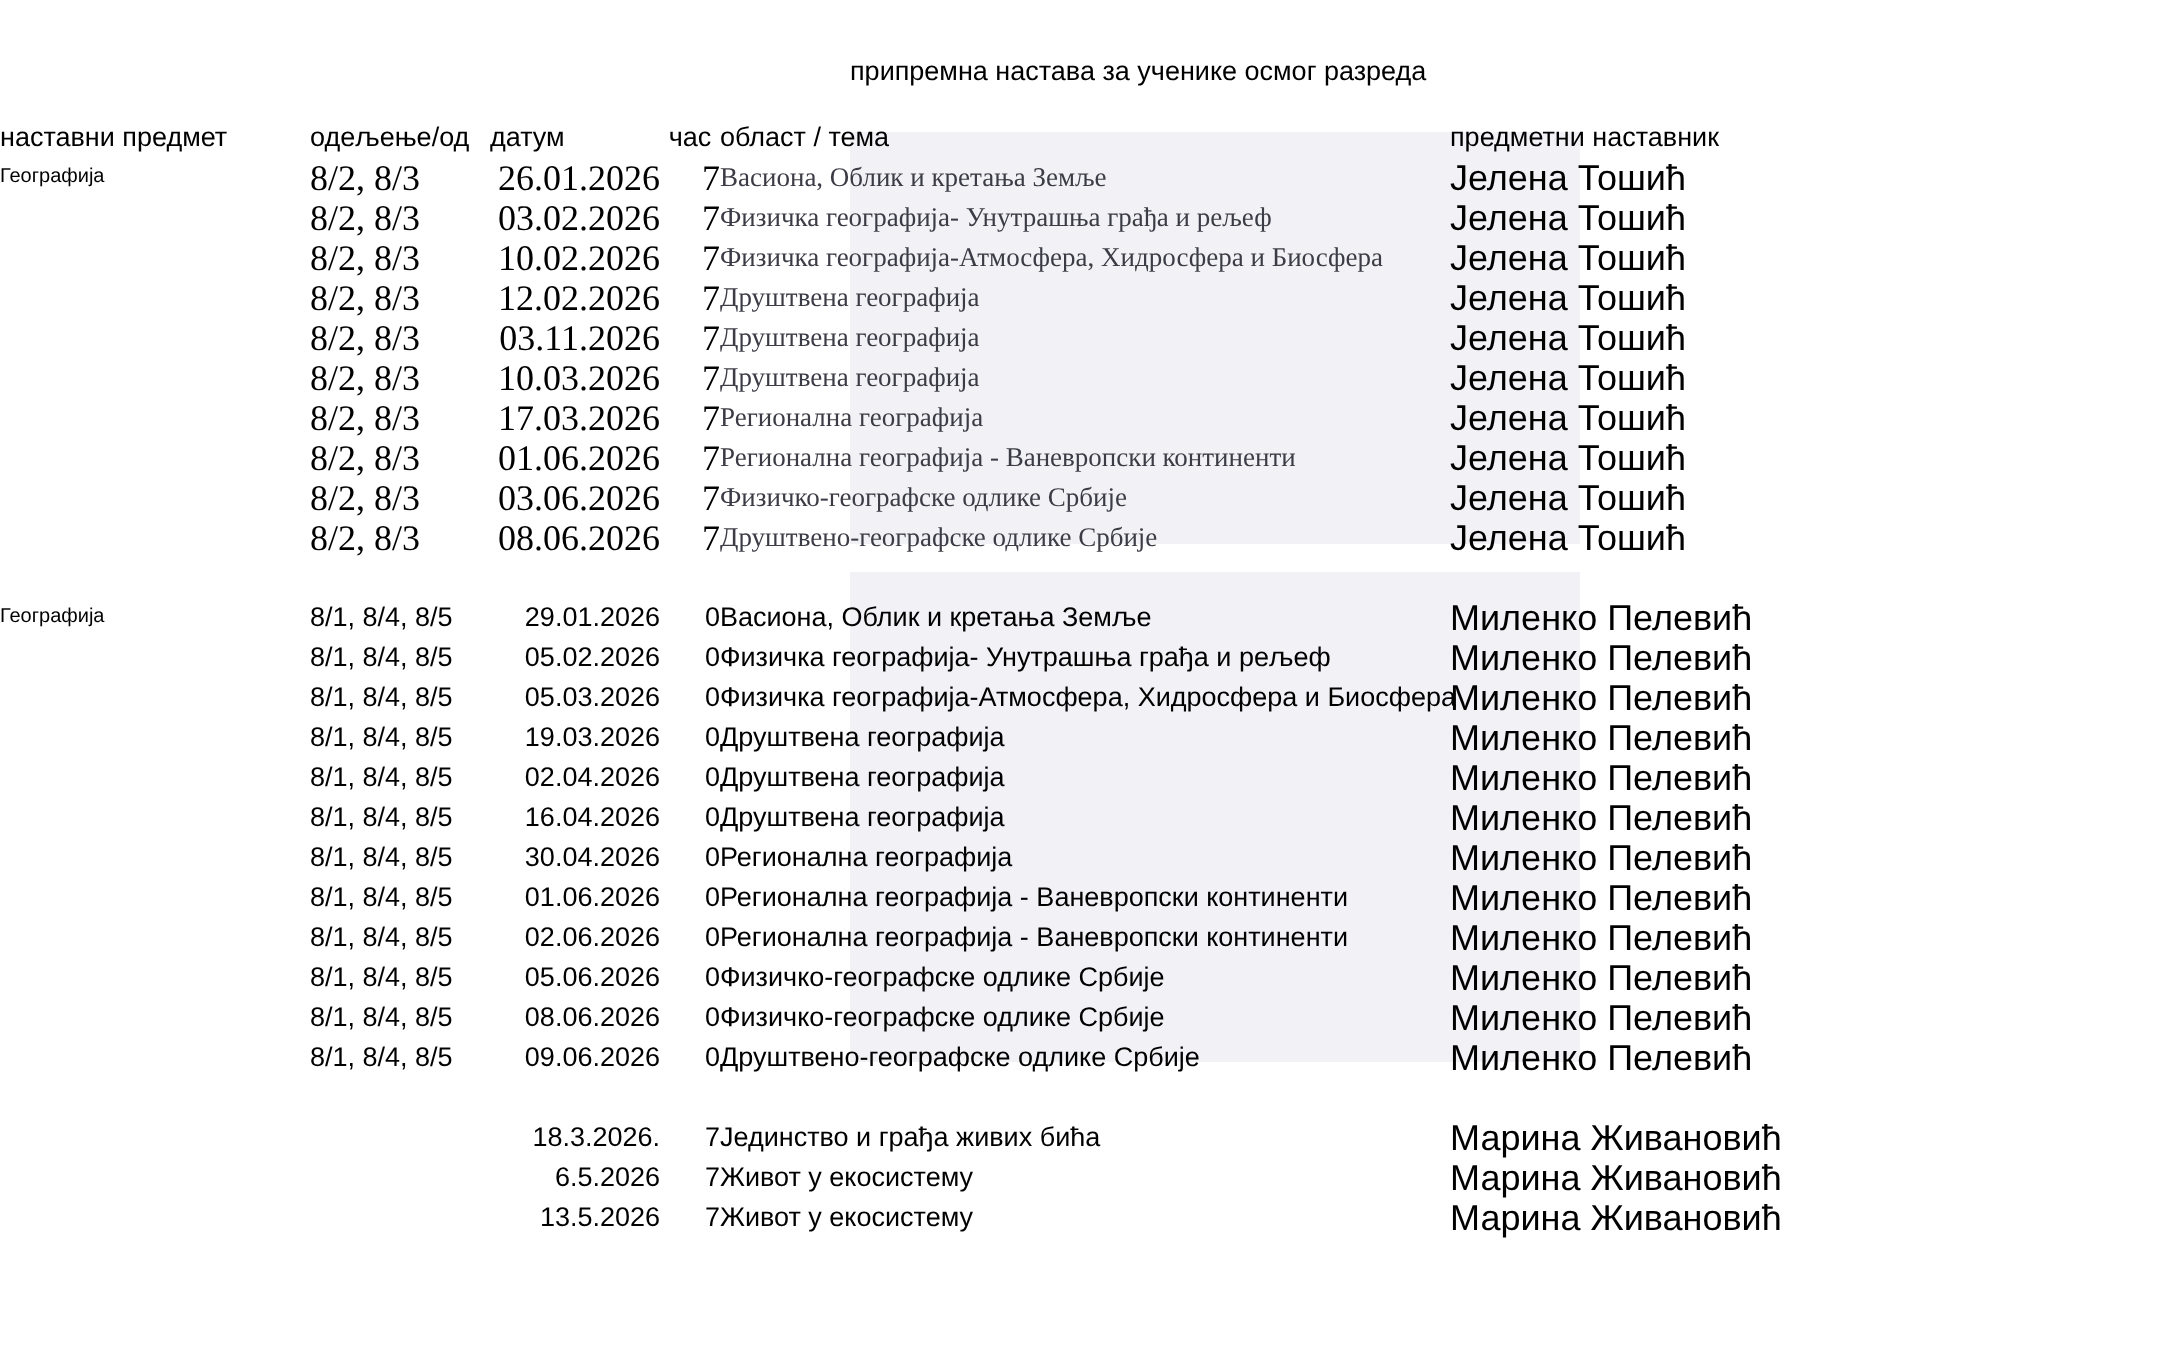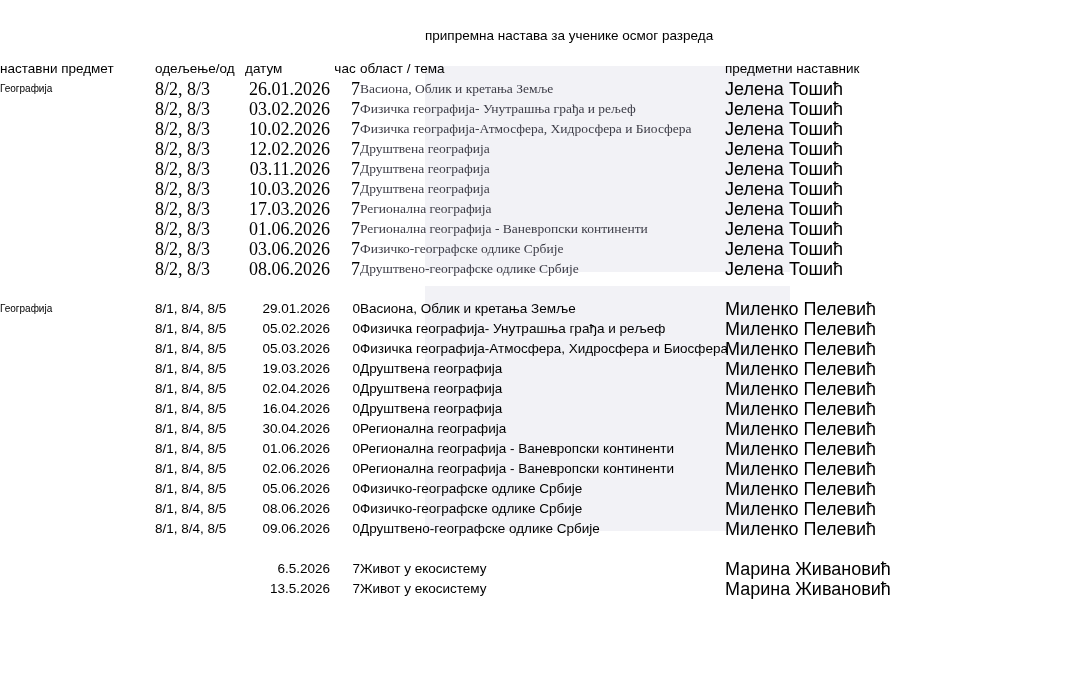--- a/index.html
+++ b/index.html
@@ -350,20 +350,29 @@
             <td class="cell-topic topic-sans">Друштвено-географске одлике Србије</td>
             <td class="cell-teacher">Миленко Пелевић</td>
             <td class=""></td>
           </tr>
           <tr class="spacer">
             <td colspan="7">&nbsp;</td>
           </tr>
           <tr>
             <td class="cell-subject subject-label"></td>
             <td class="cell-class"></td>
+            <td class="cell-date">18.3.2026.</td>
+            <td class="cell-hour">7</td>
+            <td class="cell-topic topic-sans">Јединство и грађа живих бића</td>
+            <td class="cell-teacher">Марина Живановић</td>
+            <td class=""></td>
+          </tr>
+          <tr>
+            <td class="cell-subject subject-label"></td>
+            <td class="cell-class"></td>
             <td class="cell-date">6.5.2026</td>
             <td class="cell-hour">7</td>
             <td class="cell-topic topic-sans">Живот у екосистему</td>
             <td class="cell-teacher">Марина Живановић</td>
             <td class=""></td>
           </tr>
           <tr>
             <td class="cell-subject subject-label"></td>
             <td class="cell-class"></td>
             <td class="cell-date">13.5.2026</td>

